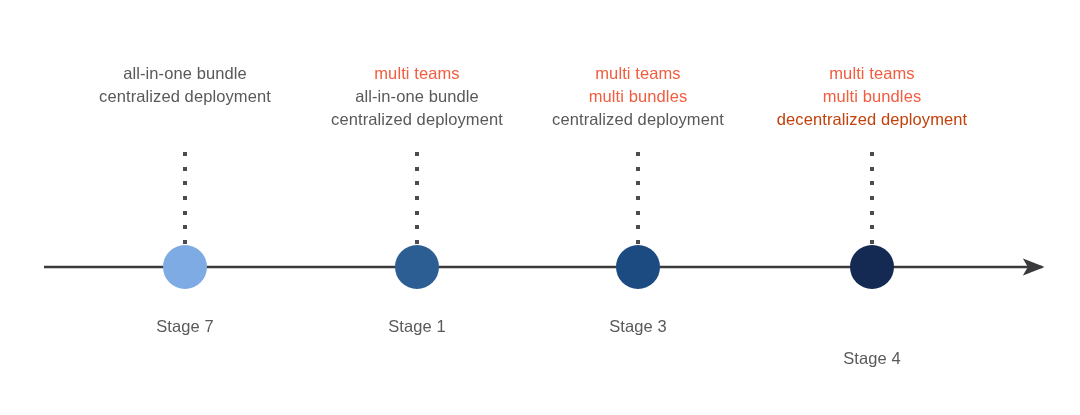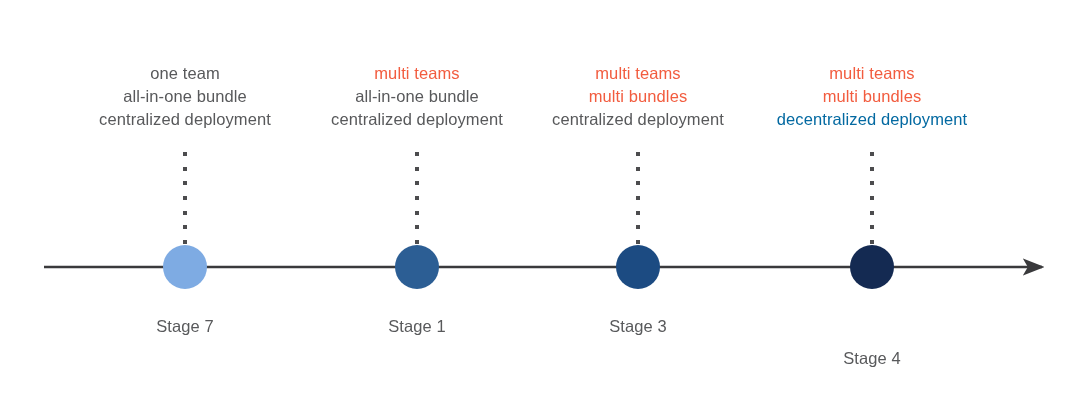--- a/index.html
+++ b/index.html
@@ -107,21 +107,20 @@
     <defs>
       <marker id="arrowhead" markerWidth="9" markerHeight="8" refX="8" refY="4" orient="auto" markerUnits="strokeWidth">
         <path d="M0,0.4 L9,4 L0,7.6 L2.1,4 Z" fill="#3a3a3c"></path>
       </marker>
     </defs>
     <line id="axis-line" x1="44" y1="267" x2="1042" y2="267" stroke="#3a3a3c" stroke-width="2.4" marker-end="url(#arrowhead)"></line>
   </svg>
 
   <div class="stage" id="stage-1" style="left: 185px;">
     <div class="stage-caption">
-      <span class="caption-line tone-neutral" style="color: rgb(88, 89, 91);">one team</span>
       <span class="caption-line tone-neutral" style="color: rgb(88, 89, 91);">all-in-one bundle</span>
       <span class="caption-line tone-neutral" style="color: rgb(88, 89, 91);">centralized deployment</span>
     </div>
     <div class="connector">
         <span style="width: 4px; height: 4px; background: rgb(76, 76, 78); margin-bottom: 10.6667px;"></span>
         <span style="width: 4px; height: 4px; background: rgb(76, 76, 78); margin-bottom: 10.6667px;"></span>
         <span style="width: 4px; height: 4px; background: rgb(76, 76, 78); margin-bottom: 10.6667px;"></span>
         <span style="width: 4px; height: 4px; background: rgb(76, 76, 78); margin-bottom: 10.6667px;"></span>
         <span style="width: 4px; height: 4px; background: rgb(76, 76, 78); margin-bottom: 10.6667px;"></span>
         <span style="width: 4px; height: 4px; background: rgb(76, 76, 78); margin-bottom: 10.6667px;"></span>
@@ -166,21 +165,21 @@
         <span style="width: 4px; height: 4px; background: rgb(76, 76, 78); margin-bottom: 0px;"></span>
       </div>
     <div class="node" style="background: rgb(28, 75, 130);"></div>
     <div class="stage-label" style="color: rgb(88, 89, 91);">Stage 3</div>
   </div>
 
   <div class="stage" id="stage-4" style="left: 872px;">
     <div class="stage-caption">
       <span class="caption-line tone-accent" style="color: rgb(242, 92, 63);">multi teams</span>
       <span class="caption-line tone-accent" style="color: rgb(242, 92, 63);">multi bundles</span>
-      <span class="caption-line tone-accent" style="color: #0369a1;">decentralized deployment</span>
+      <span class="caption-line tone-accent" style="color: #c2410c;">decentralized deployment</span>
     </div>
     <div class="connector">
         <span style="width: 4px; height: 4px; background: rgb(76, 76, 78); margin-bottom: 10.6667px;"></span>
         <span style="width: 4px; height: 4px; background: rgb(76, 76, 78); margin-bottom: 10.6667px;"></span>
         <span style="width: 4px; height: 4px; background: rgb(76, 76, 78); margin-bottom: 10.6667px;"></span>
         <span style="width: 4px; height: 4px; background: rgb(76, 76, 78); margin-bottom: 10.6667px;"></span>
         <span style="width: 4px; height: 4px; background: rgb(76, 76, 78); margin-bottom: 10.6667px;"></span>
         <span style="width: 4px; height: 4px; background: rgb(76, 76, 78); margin-bottom: 10.6667px;"></span>
         <span style="width: 4px; height: 4px; background: rgb(76, 76, 78); margin-bottom: 0px;"></span>
       </div>

